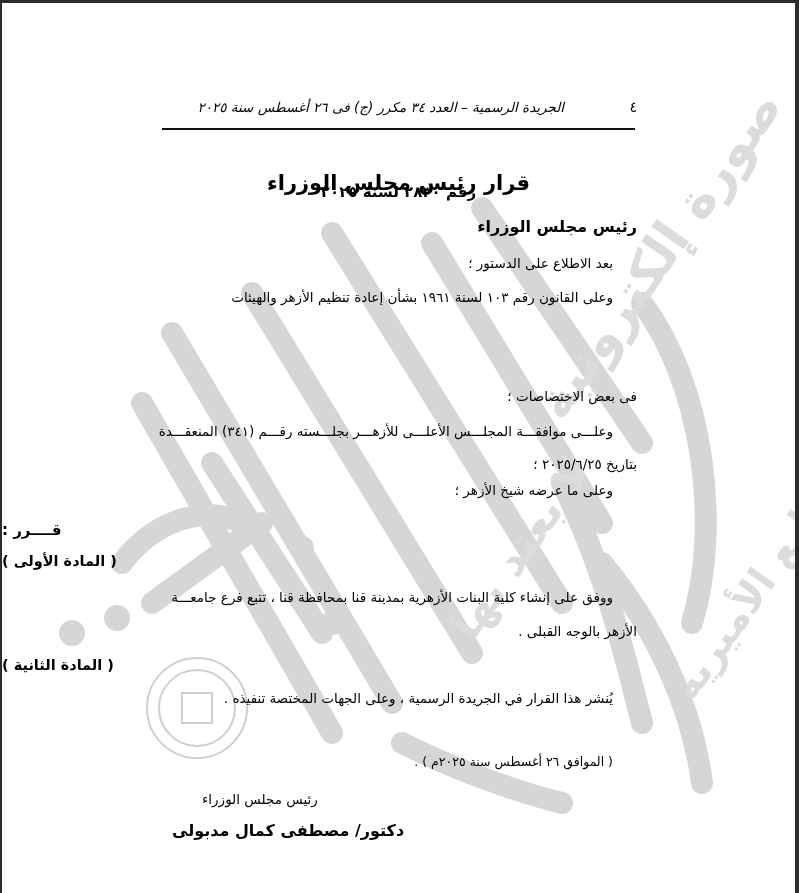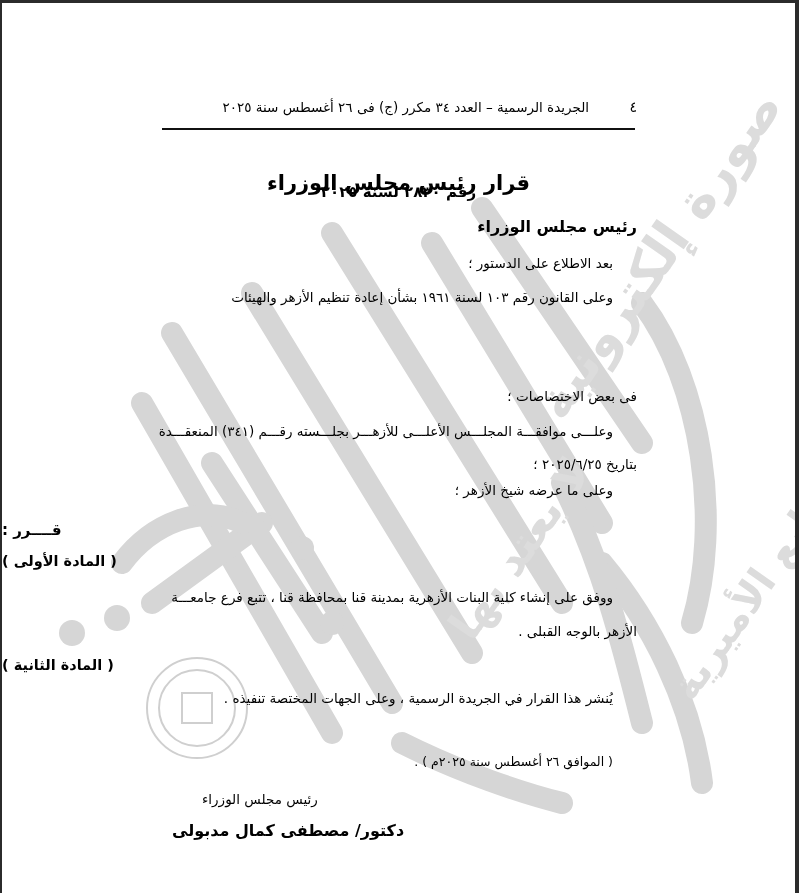--- a/index.html
+++ b/index.html
@@ -30,21 +30,21 @@
       width: 793px; height: 890px;
       direction: rtl;
       font-family: "DejaVu Sans", "Liberation Sans", sans-serif;
       color: #000;
     }
     .abs { position: absolute; white-space: nowrap; }
     .page-num {
       position: absolute; right: 158px; top: 96px; font-size: 14px;
     }
     .header-text {
-      position: absolute; right: 206px; top: 96px; font-size: 13.5px;
+      position: absolute; right: 231px; top: 96px; font-size: 13.5px; font-style: italic;
     }
     .rule {
       position: absolute; left: 160px; top: 125px;
       width: 473px; height: 2px; background: #111;
     }
     .title {
       position: absolute; left: 0; width: 793px; text-align: center;
       top: 144px; font-size: 21px; font-weight: bold;
       direction: rtl;
       margin-top: 24px;

